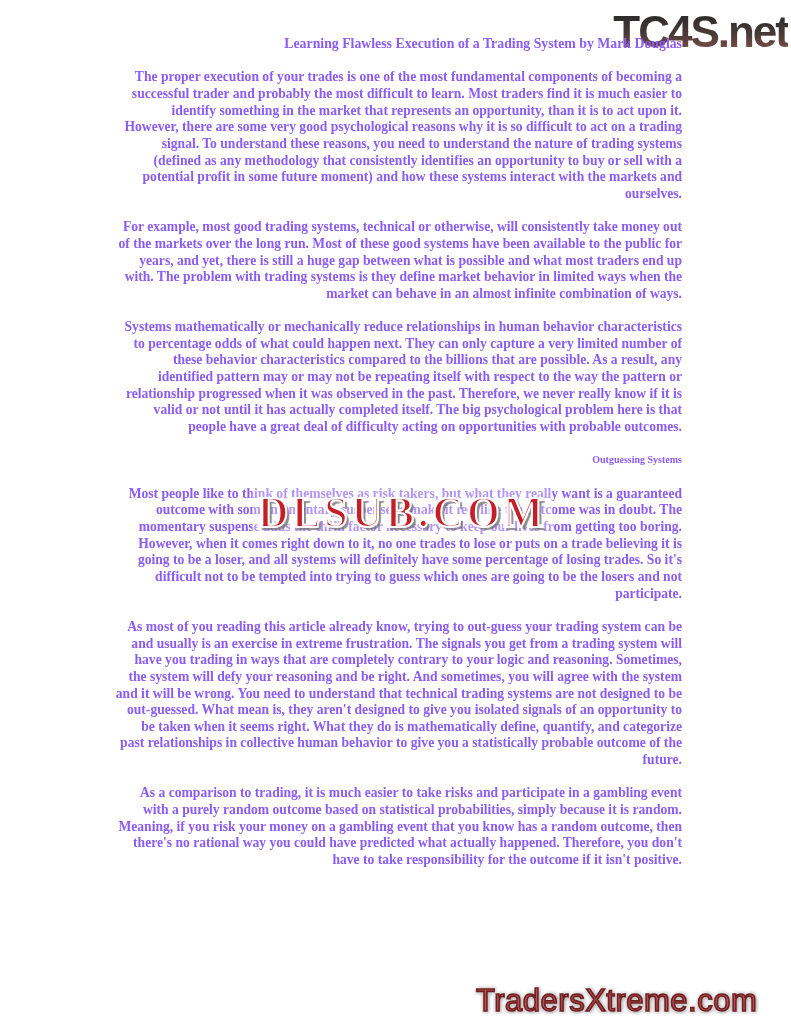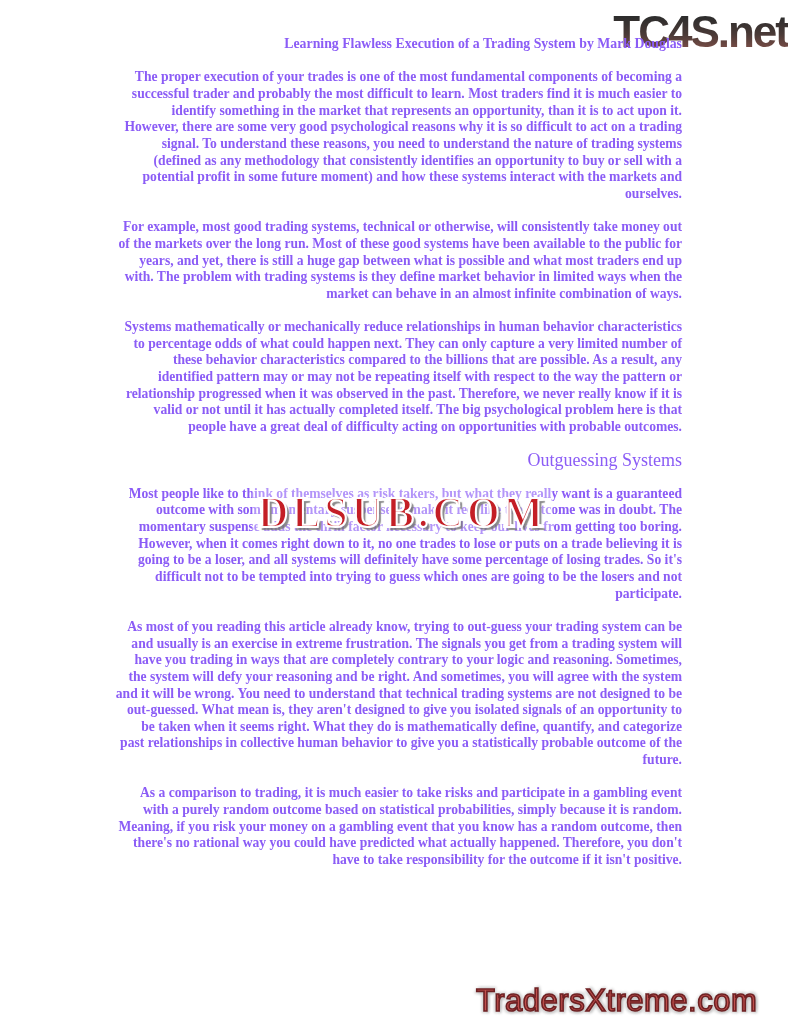--- a/index.html
+++ b/index.html
@@ -26,22 +26,22 @@
   .doc-title {
     font-weight: bold;
     font-size: 13.8px;
     margin: 0 0 16.65px 0;
   }
   .content p {
     margin: 0 0 16.65px 0;
     font-weight: bold;
   }
   .section-heading {
-    font-weight: normal;
-    font-size: 18px;
+    font-weight: bold;
+    font-size: 10px;
     margin: 0 0 16.65px 0;
   }
 
   
   .tc4s-logo {
     position: absolute;
     top: 8px;
     right: 3px;
     font-family: "Liberation Sans", sans-serif;
     font-weight: 900;

